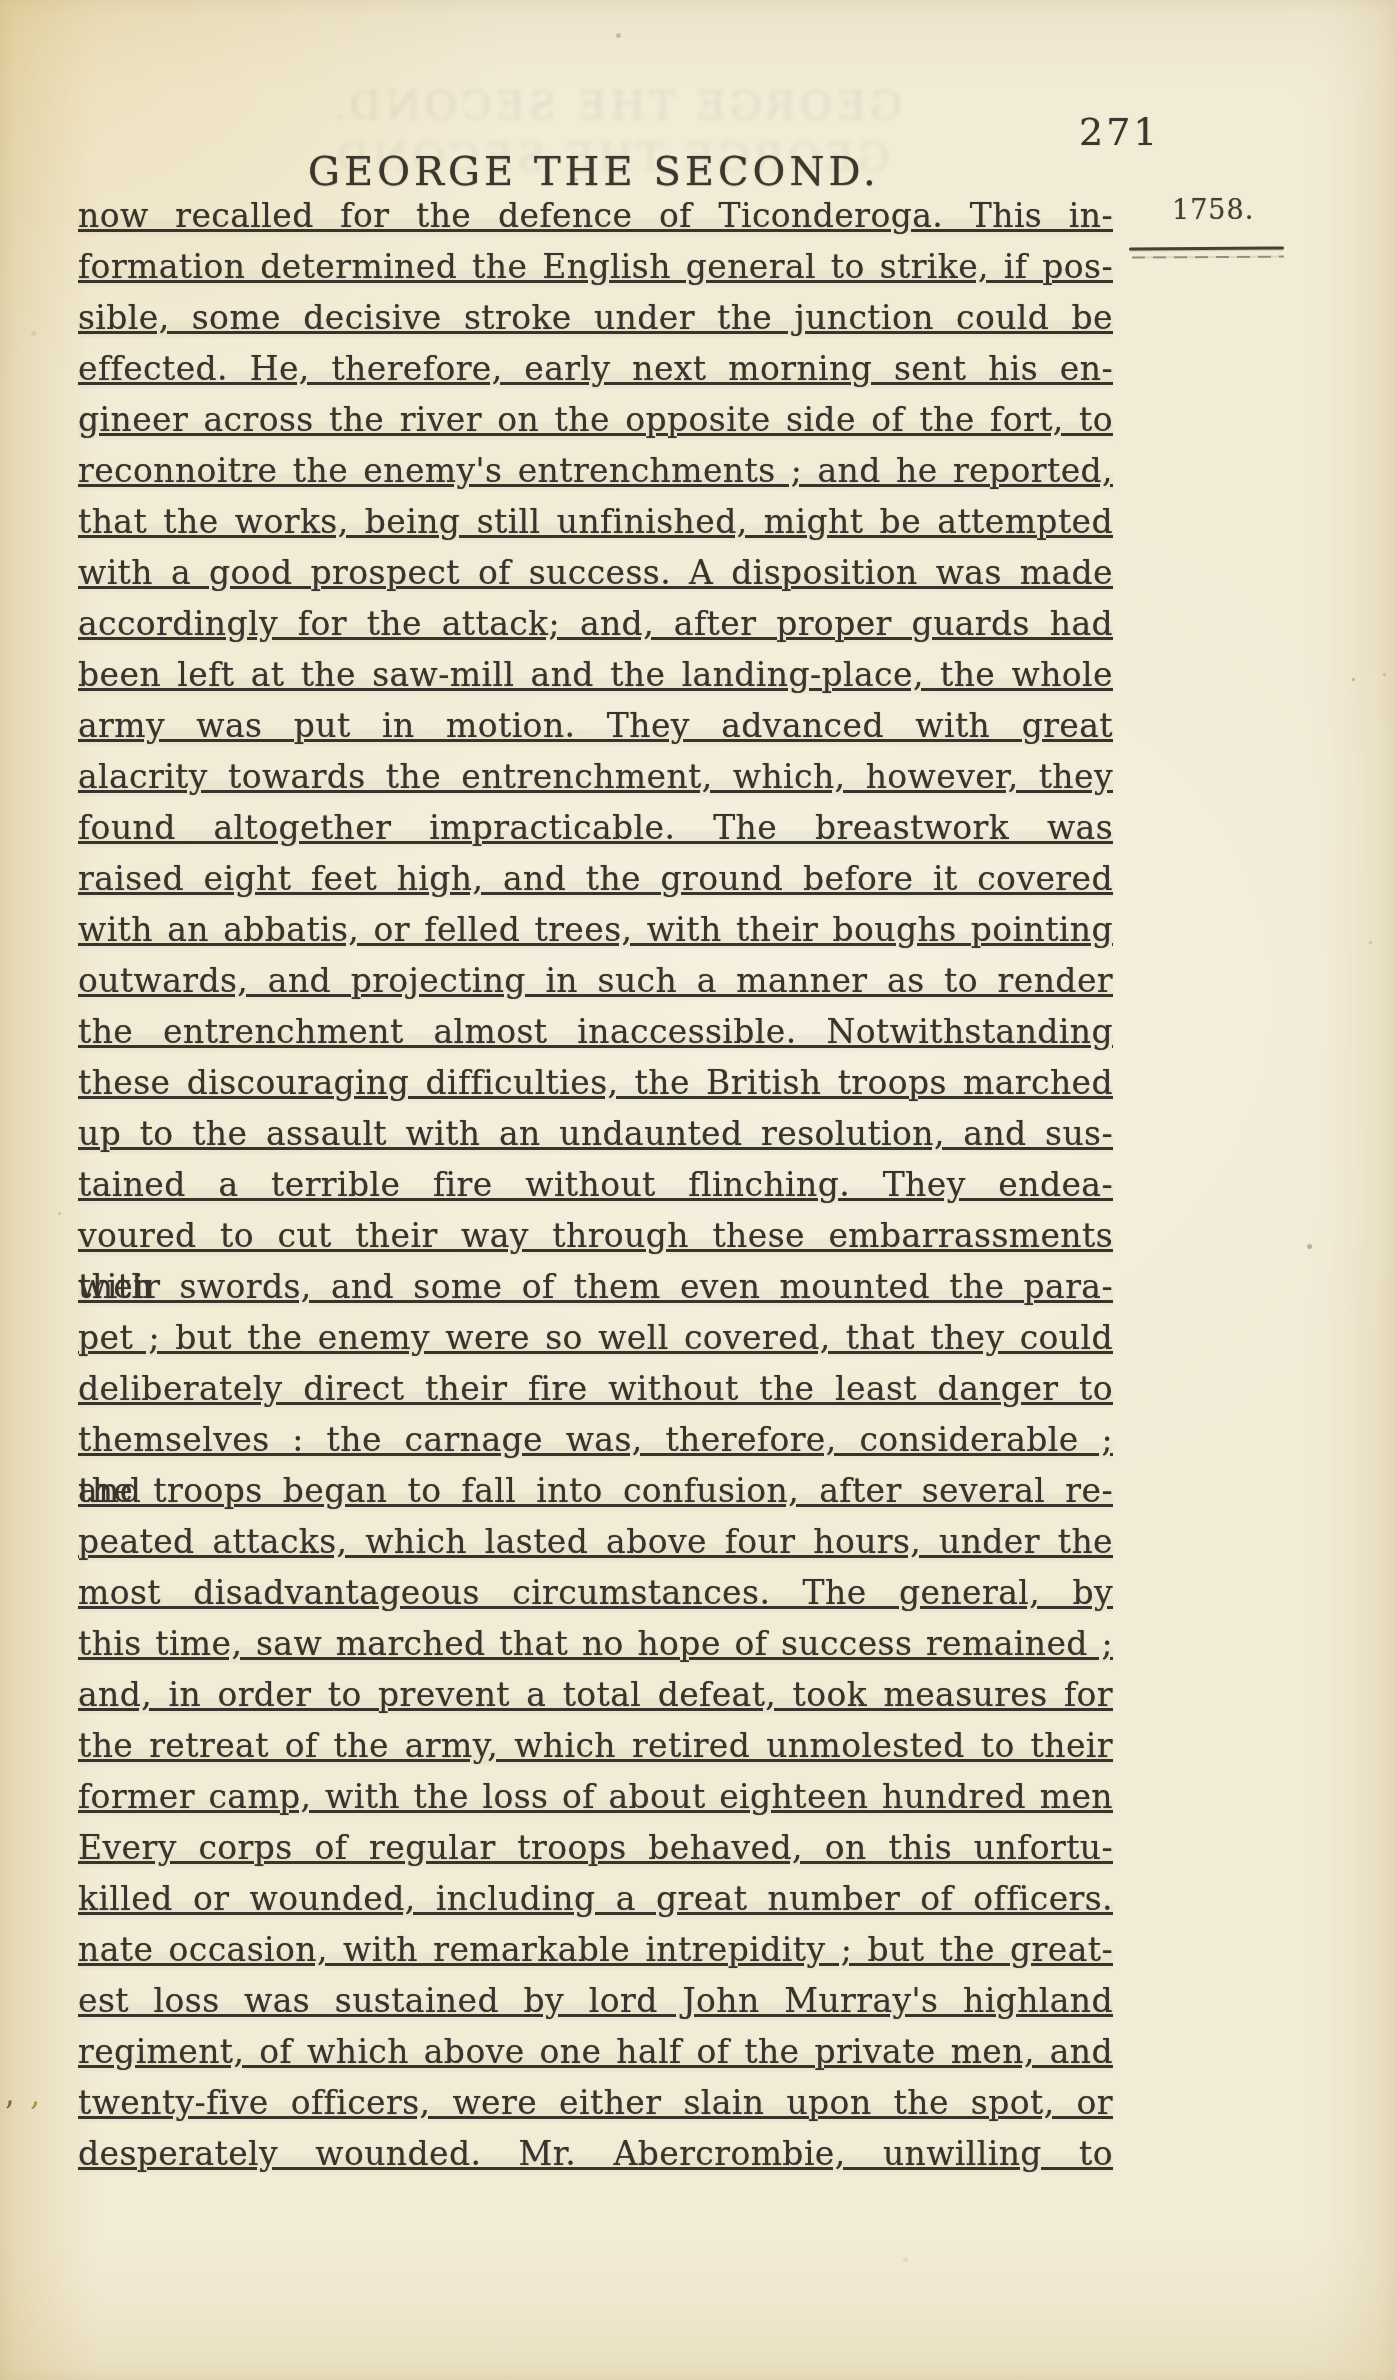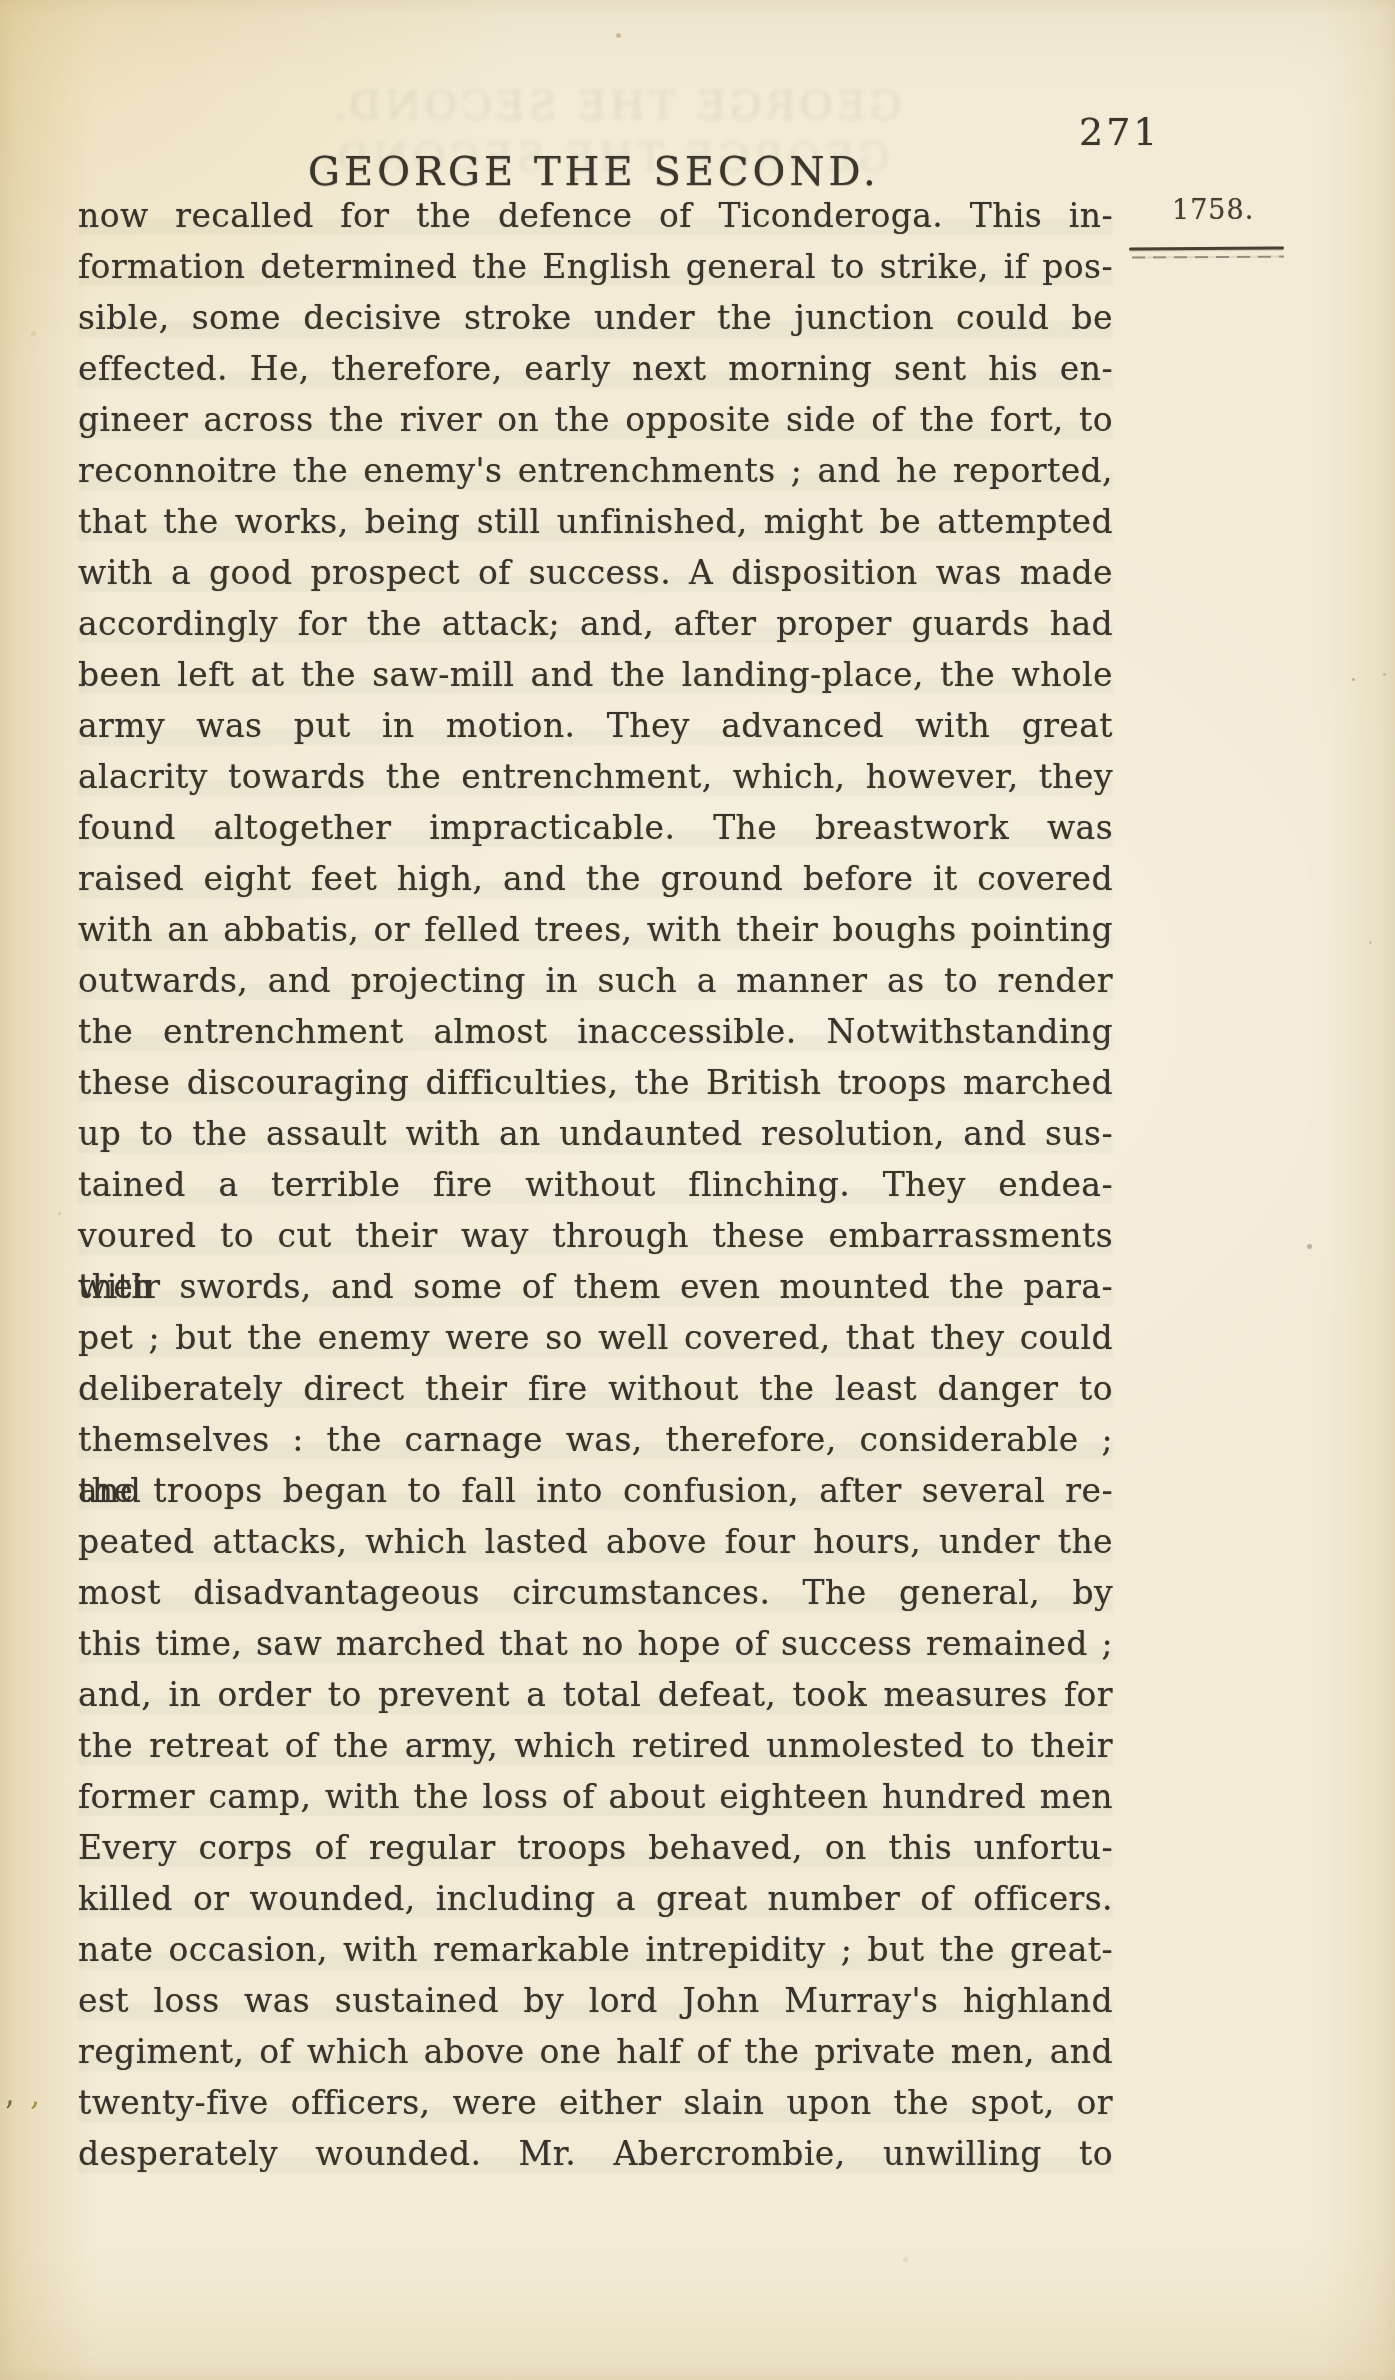--- a/index.html
+++ b/index.html
@@ -65,21 +65,21 @@
   
   .body-text{
     position:absolute;left:78px;top:190px;width:1035px;
     font-size:33px;color:#38342c;letter-spacing:.4px;
     word-spacing:2px;
     text-shadow:0 0 1px rgba(56,52,44,.55);
     z-index:3;
   }
   .line{
     height:51px;line-height:51px;
-    text-align:justify;text-align-last:justify;
+    text-align:justify;text-align-last:justify;text-decoration:underline;
   }
   
   .bleed{
     position:absolute;left:78px;top:190px;width:1035px;height:1995px;
     background:repeating-linear-gradient(to bottom,
       rgba(0,0,0,0) 0 29px, rgba(124,138,112,.06) 29px 45px, rgba(0,0,0,0) 45px 51px);
     filter:blur(1px);
     z-index:2;
   }
   

